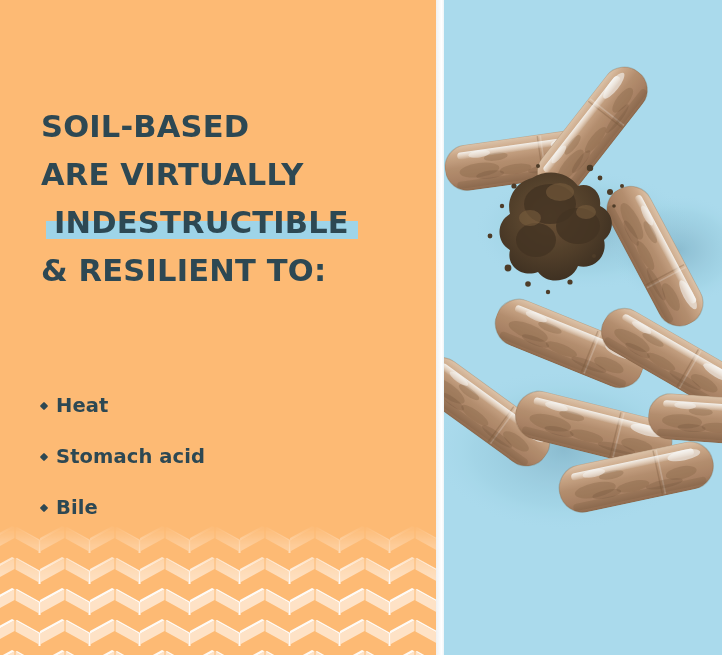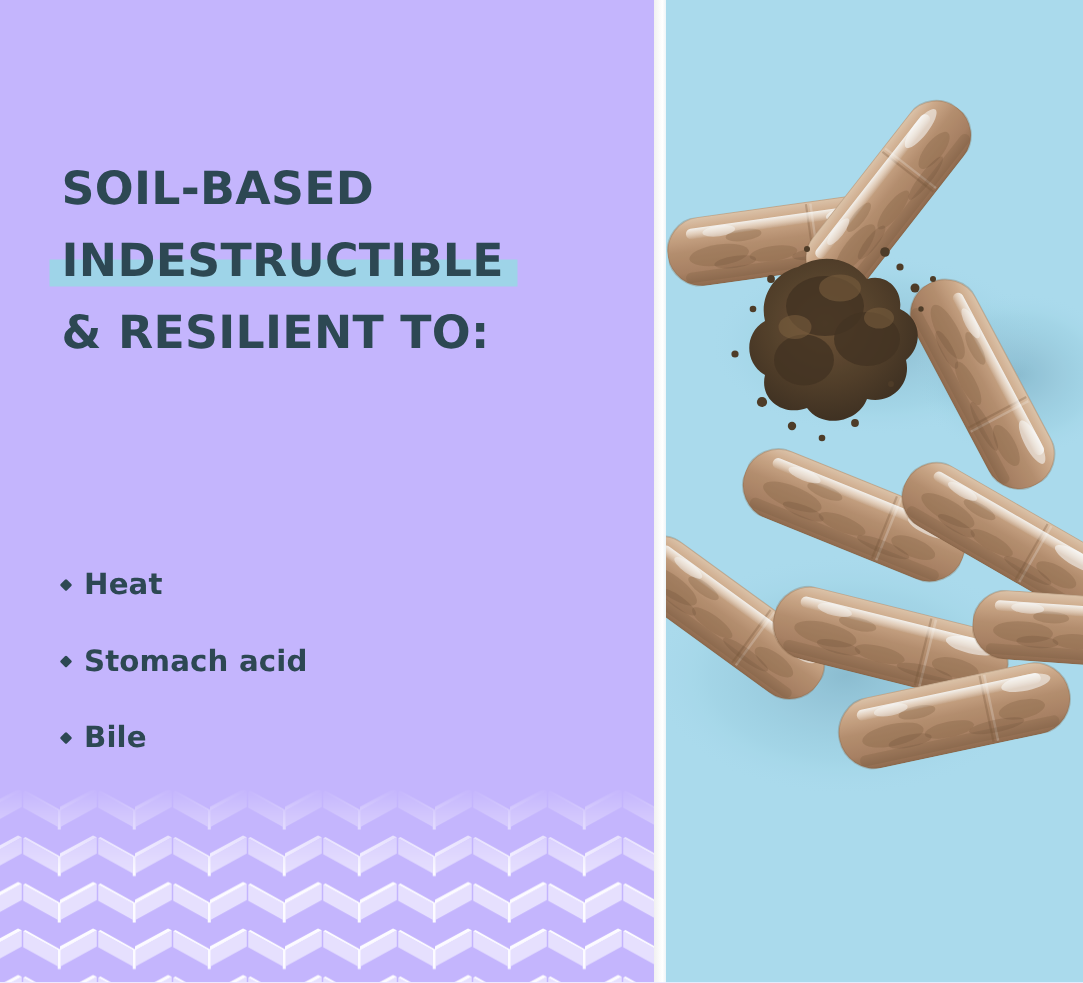--- a/index.html
+++ b/index.html
@@ -20,21 +20,21 @@
     display: flex;
     background: #ffffff;
     overflow: hidden;
   }
 
   
   .left-panel {
     position: relative;
     width: 444px;
     height: 655px;
-    background: #c4b5fd;
+    background: #fdba74;
     overflow: hidden;
     flex: 0 0 444px;
   }
 
   
   .chevron-pattern {
     position: absolute;
     left: -10px;
     right: -10px;
     bottom: 0;
@@ -68,36 +68,37 @@
     white-space: nowrap;
   }
   .headline .hl-line.squeeze {
     letter-spacing: -0.4px;
   }
   
   .hl-mark {
     position: relative;
     display: inline-block;
     z-index: 1;
+    margin-left: 13px;
   }
   .hl-mark::before {
     content: "";
     position: absolute;
     left: -8px;
     right: -9px;
     top: 22px;
     height: 18px;
     background: #9ed4e8;
     z-index: -1;
   }
 
   .bullets {
     position: absolute;
     left: 41px;
-    top: 364px;
+    top: 380px;
     list-style: none;
   }
   .bullet-row {
     display: flex;
     align-items: center;
     height: 51px;
     color: #2d4853;
     font-family: "DejaVu Sans", "Liberation Sans", sans-serif;
     font-size: 19.5px;
     font-weight: bold;
@@ -174,20 +175,21 @@
           </mask>
         </defs>
         <rect x="0" y="0" width="464" height="130" fill="url(#chev)" mask="url(#chevMask)" opacity="0.95"></rect>
       </svg>
     </div>
 
     <div class="text-content">
 
       <h1 class="headline">
         <span class="hl-line">SOIL-BASED</span>
+        <span class="hl-line">ARE VIRTUALLY</span>
         <span class="hl-line"><span class="hl-mark">INDESTRUCTIBLE</span></span>
         <span class="hl-line">&amp; RESILIENT TO:</span>
       </h1>
 
       <ul class="bullets">
         <li class="bullet-row">
           <span class="bullet-mark">
               <i></i>
             </span>
           <span class="bullet-label">Heat</span>

